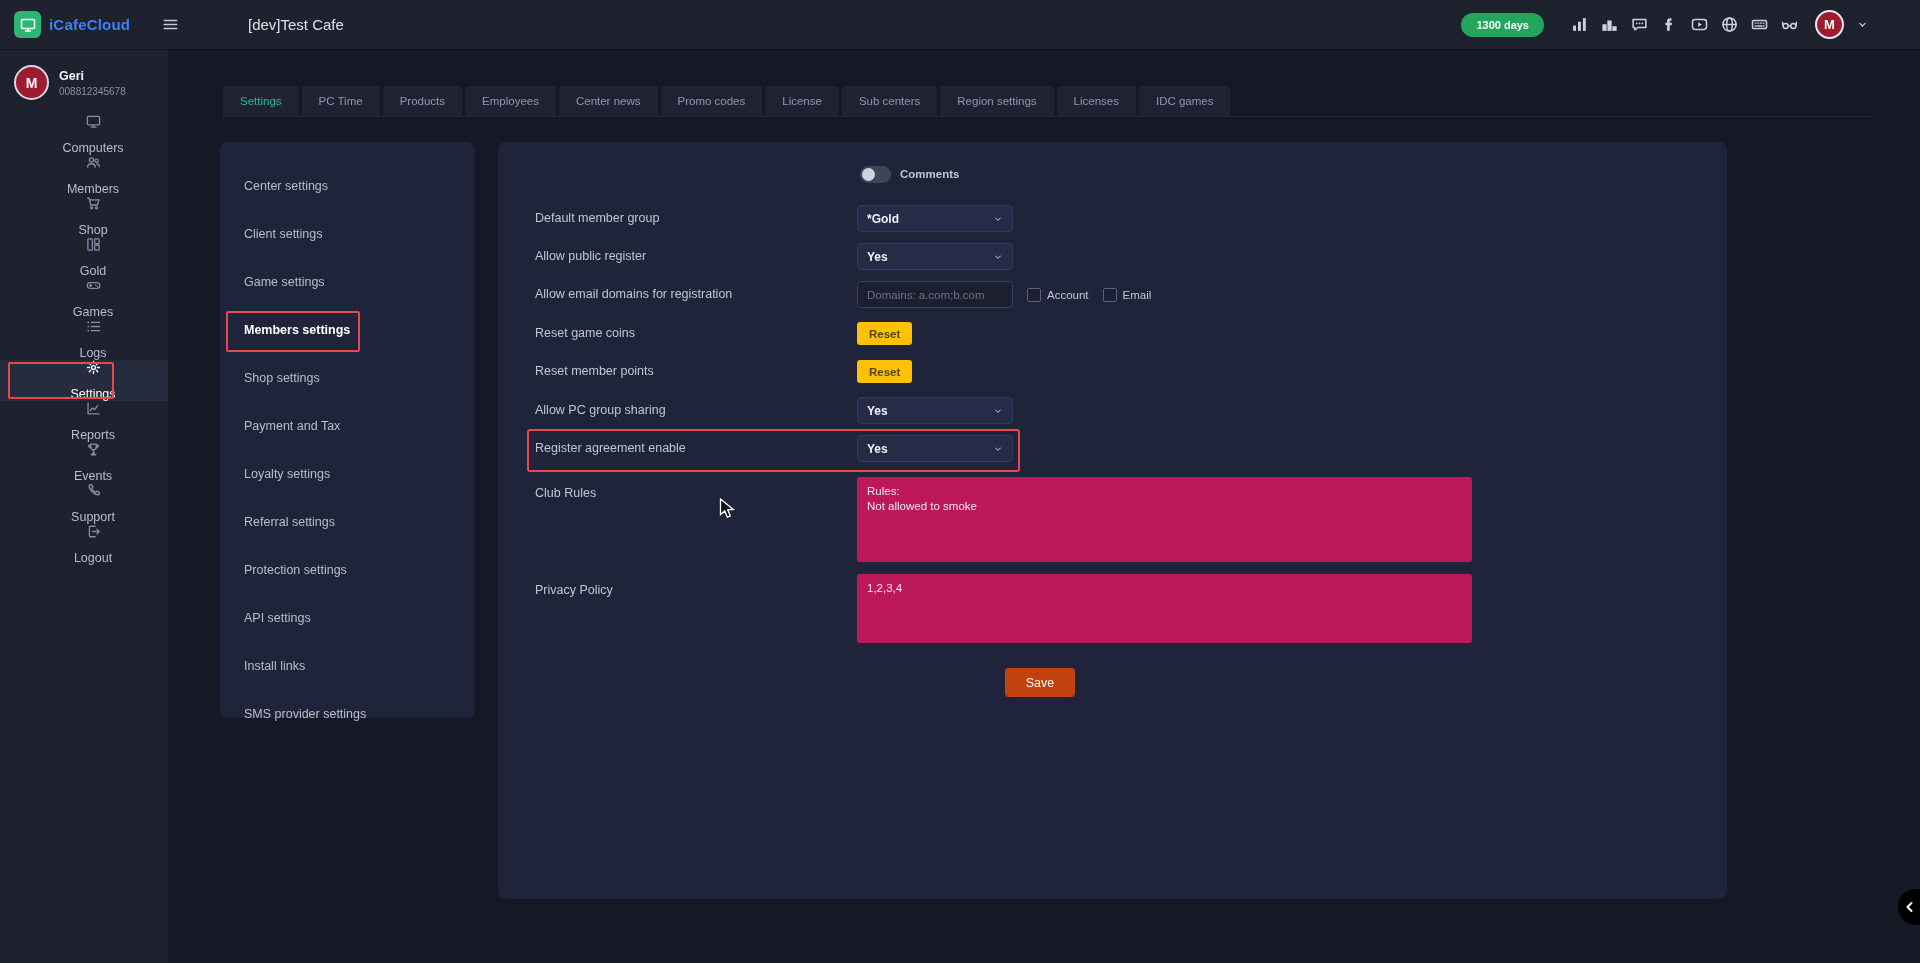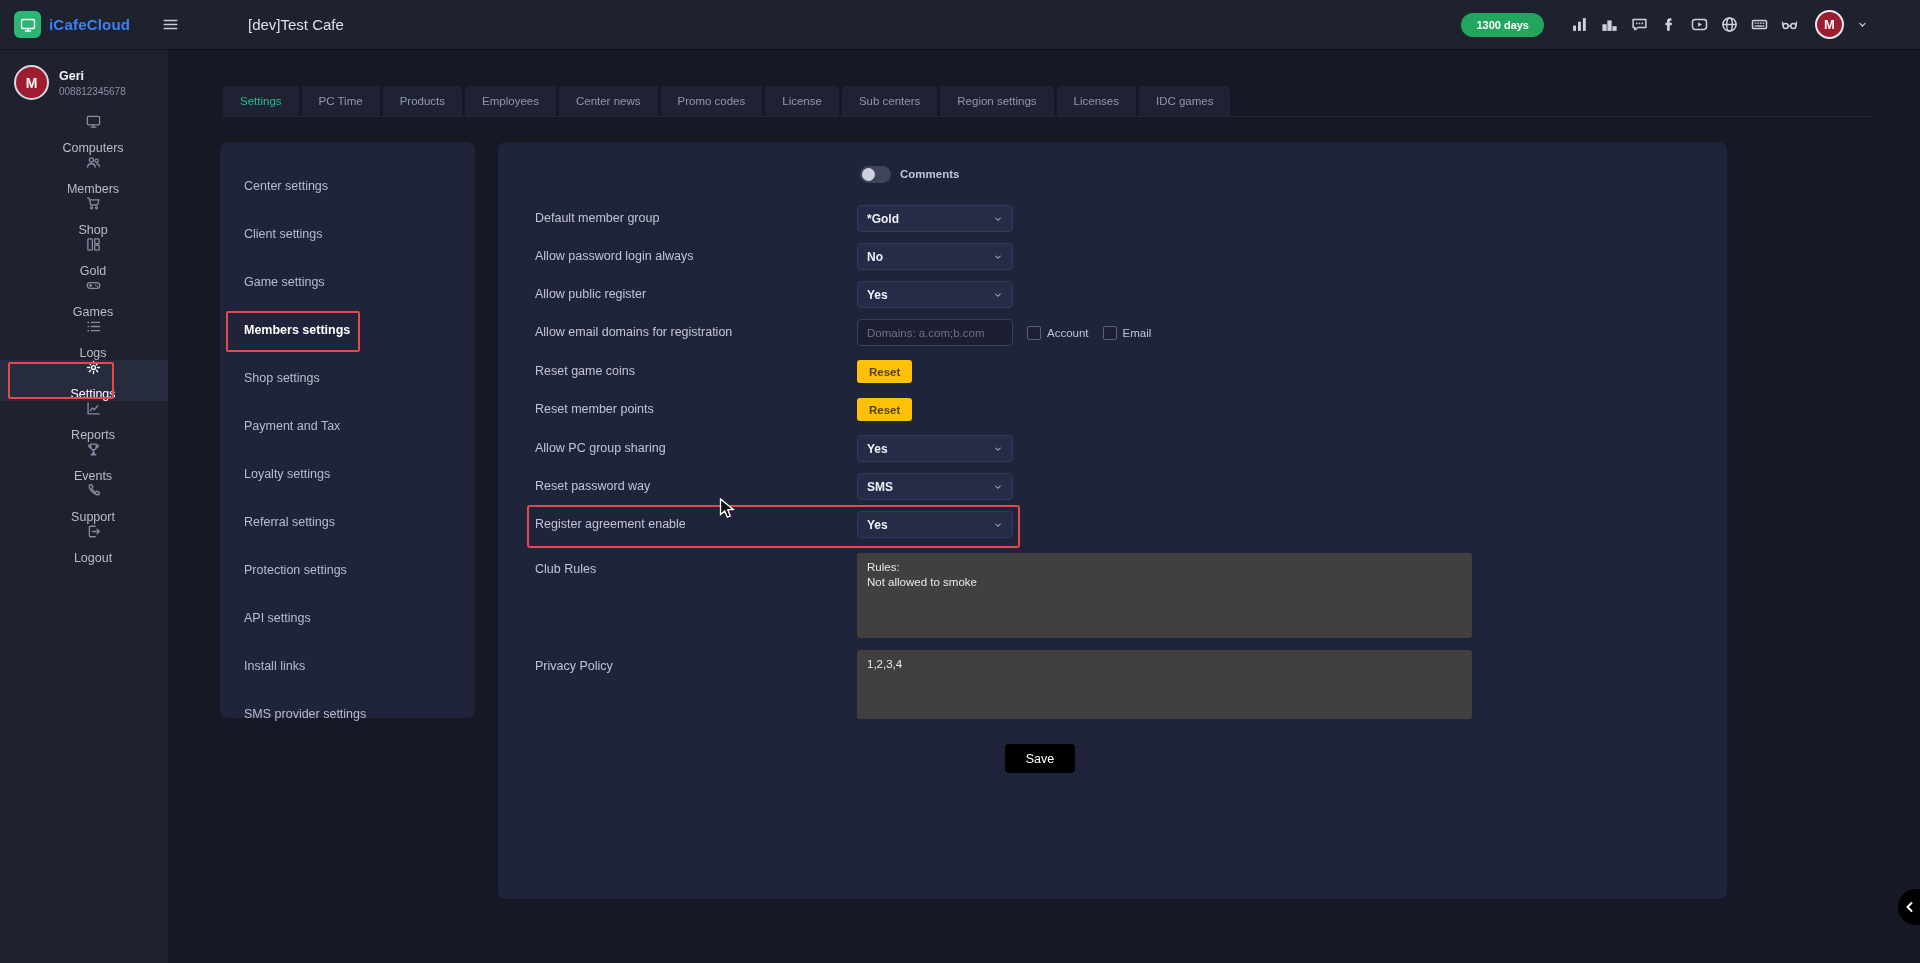--- a/index.html
+++ b/index.html
@@ -80,27 +80,27 @@
   .text-input::placeholder { color:#6a7087; }
   .ctrl-flex { display:flex; align-items:center; gap:10px; }
   .cb-group { display:flex; align-items:center; gap:6px; margin-left:4px; }
   .checkbox { appearance:none; width:14px; height:14px; background:#1c2032; border:1px solid #596080;
     border-radius:2px; cursor:pointer; }
   .cb-label { color:#c2c5d3; font-size:11.5px; }
 
   .reset-btn { height:23px; padding:0 12px; background:#ffc107; border:none; border-radius:3px;
     color:#554400; font-size:11.5px; font-weight:bold; cursor:pointer; font-family:"Liberation Sans",sans-serif; }
 
-  .textarea { width:615px; background:#404040; border:none; border-radius:3px; color:#e8eaf2;
+  .textarea { width:615px; background:#be185d; border:none; border-radius:3px; color:#e8eaf2;
     font-size:11.5px; line-height:1.3; padding:7px 10px; resize:none; font-family:"Liberation Sans",sans-serif; }
   .ta-club { height:85px; }
   .ta-privacy { height:69px; }
 
   .save-row { margin-top:25px; }
-  .save-btn { margin-left:470px; width:70px; height:29px; background:#000000; color:#fff; border:none;
+  .save-btn { margin-left:470px; width:70px; height:29px; background:#c2410c; color:#fff; border:none;
     border-radius:4px; font-size:12.5px; cursor:pointer; font-family:"Liberation Sans",sans-serif; }
 
   
   .cursor { position:absolute; left:719px; top:498px; z-index:50; pointer-events:none; }
   .edge-fab { position:absolute; left:1898px; top:889px; width:36px; height:36px; border-radius:50%;
     background:#000; color:#fff; display:flex; align-items:center; z-index:40; cursor:pointer; padding-left:4px; }
 </style>
 </head>
 <body>
 
@@ -357,31 +357,20 @@
             <div class="select">
               <span class="select-value">*Gold</span>
               <span class="select-caret">
                 <svg width="10" height="10" viewBox="0 0 16 16" fill="none" stroke="currentColor" stroke-width="1.4" stroke-linecap="round" stroke-linejoin="round">
                   <path d="M4.2 6.4L8 10.2l3.8-3.8"></path>
                 </svg>
               </span>
             </div>
           </div>
           <div class="form-row">
-            <div class="row-label">Allow password login always</div>
-            <div class="select">
-              <span class="select-value">No</span>
-              <span class="select-caret">
-                <svg width="10" height="10" viewBox="0 0 16 16" fill="none" stroke="currentColor" stroke-width="1.4" stroke-linecap="round" stroke-linejoin="round">
-                  <path d="M4.2 6.4L8 10.2l3.8-3.8"></path>
-                </svg>
-              </span>
-            </div>
-          </div>
-          <div class="form-row">
             <div class="row-label">Allow public register</div>
             <div class="select">
               <span class="select-value">Yes</span>
               <span class="select-caret">
                 <svg width="10" height="10" viewBox="0 0 16 16" fill="none" stroke="currentColor" stroke-width="1.4" stroke-linecap="round" stroke-linejoin="round">
                   <path d="M4.2 6.4L8 10.2l3.8-3.8"></path>
                 </svg>
               </span>
             </div>
           </div>
@@ -411,31 +400,20 @@
             <div class="row-label">Allow PC group sharing</div>
             <div class="select">
               <span class="select-value">Yes</span>
               <span class="select-caret">
                 <svg width="10" height="10" viewBox="0 0 16 16" fill="none" stroke="currentColor" stroke-width="1.4" stroke-linecap="round" stroke-linejoin="round">
                   <path d="M4.2 6.4L8 10.2l3.8-3.8"></path>
                 </svg>
               </span>
             </div>
           </div>
-          <div class="form-row">
-            <div class="row-label">Reset password way</div>
-            <div class="select">
-              <span class="select-value">SMS</span>
-              <span class="select-caret">
-                <svg width="10" height="10" viewBox="0 0 16 16" fill="none" stroke="currentColor" stroke-width="1.4" stroke-linecap="round" stroke-linejoin="round">
-                  <path d="M4.2 6.4L8 10.2l3.8-3.8"></path>
-                </svg>
-              </span>
-            </div>
-          </div>
           <div class="form-row annotated">
             <div class="row-label">Register agreement enable</div>
             <div class="select">
               <span class="select-value">Yes</span>
               <span class="select-caret">
                 <svg width="10" height="10" viewBox="0 0 16 16" fill="none" stroke="currentColor" stroke-width="1.4" stroke-linecap="round" stroke-linejoin="round">
                   <path d="M4.2 6.4L8 10.2l3.8-3.8"></path>
                 </svg>
               </span>
             </div>

